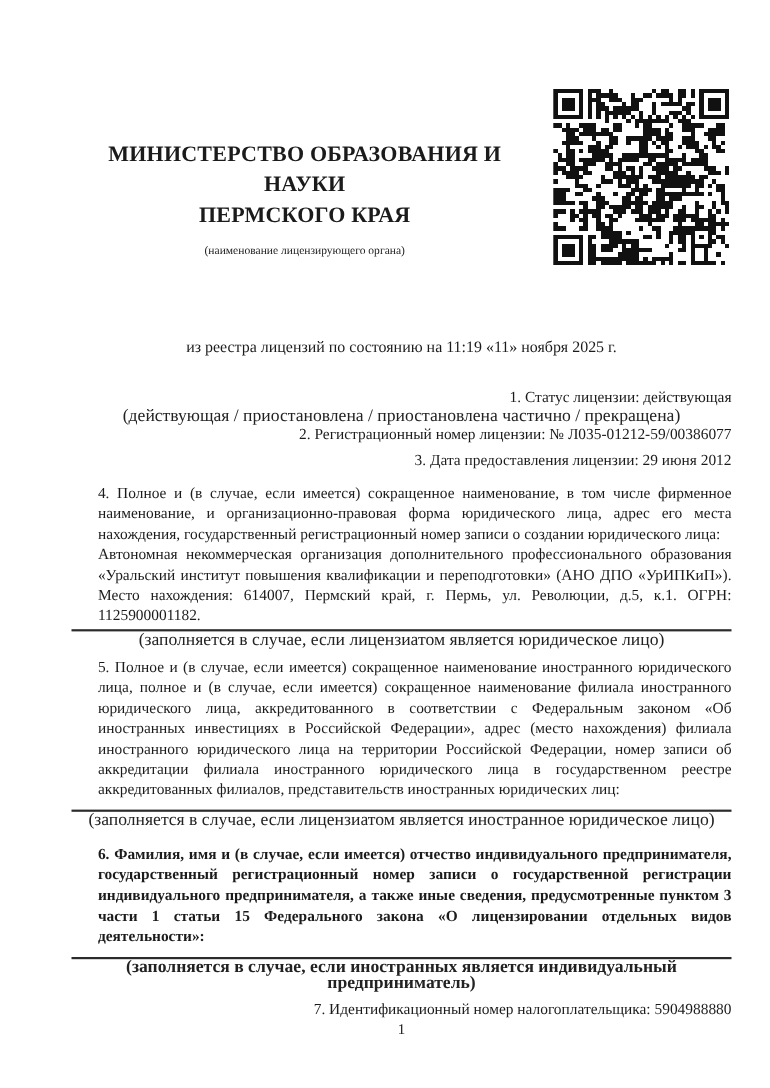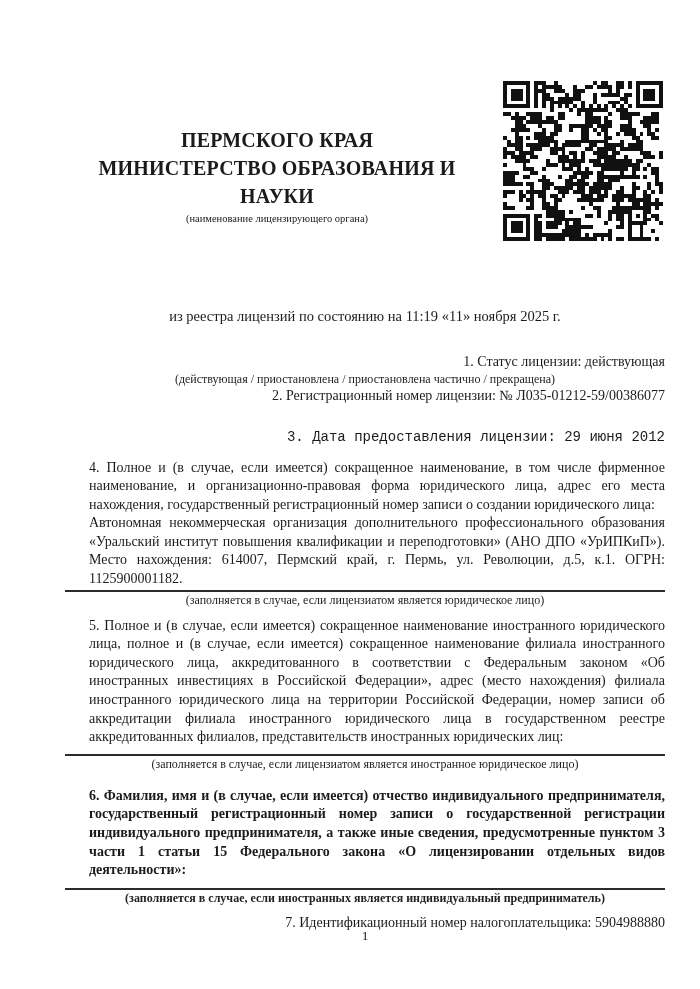--- a/index.html
+++ b/index.html
@@ -9,56 +9,56 @@
     width: 700px;
     height: 989px;
     background: #ffffff;
     font-family: "Liberation Serif", "DejaVu Serif", serif;
     color: #1b1b1b;
     overflow: hidden;
   }
   .header { position: absolute; top: 80px; left: 0; width: 700px; height: 165px; }
   .org-block { position: absolute; left: 62px; top: 46px; width: 430px; text-align: center; }
   .org-name { font-size: 20px; font-weight: bold; line-height: 28px; letter-spacing: 0.2px; }
-  .org-caption { font-size: 10.5px; margin-top: 3px; color: #222; }
+  .org-caption { font-size: 10.5px; margin-top: 13px; color: #222; }
   .qr-box { position: absolute; left: 503px; top: 0; width: 160px; height: 162px; }
   .qr-box svg { width: 100%; height: 100%; shape-rendering: crispEdges; }
 
   .content { position: absolute; left: 65px; top: 307px; width: 600px; }
   .doc-title { text-align: center; font-size: 14.5px; line-height: 18.5px; }
 
   .section-line { font-size: 14px; line-height: 19px; text-align: right; }
   .section-para { font-size: 14px; line-height: 18.6px; text-align: justify; hyphens: none; margin-left: 24px; }
-  .field-caption { font-size: 12px; line-height: 14px; text-align: center; color: #222; margin-top: 1px; }
+  .field-caption { font-size: 16px; line-height: 14px; text-align: center; color: #222; margin-top: 1px; }
   .field-rule { border: 0; border-top: 2px solid #2b2b2b; height: 0; margin-top: 1px; }
 
   .sec-1 { margin-top: 26px; }
   .sec-2 { }
-  .sec-3 { margin-top: 23px; font-family: Liberation Mono, monospace; }
+  .sec-3 { margin-top: 5px; }
   .sec-4 { margin-top: 12px; }
   .sec-5 { margin-top: 10px; }
   .sec-5 .field-rule { margin-top: 7px; }
   .sec-6 { margin-top: 16px; font-weight: bold; }
   .sec-6 .field-rule { margin-top: 8px; }
   .sec-7 { margin-top: 8px; }
 
   .page-number {
     position: absolute; top: 928px; left: 65px; width: 600px;
     text-align: center; font-size: 13.5px;
   }
 </style>
 </head>
 <body>
 
 <div class="page">
 
   <div class="header">
     <div class="org-block">
+      <div class="org-name">МИНИСТЕРСТВО ОБРАЗОВАНИЯ И НАУКИ</div>
       <div class="org-name">ПЕРМСКОГО КРАЯ</div>
-      <div class="org-name">МИНИСТЕРСТВО ОБРАЗОВАНИЯ И НАУКИ</div>
       <div class="org-caption">(наименование лицензирующего органа)</div>
     </div>
     <div class="qr-box">
       <svg id="qr" viewBox="0 0 41 41" xmlns="http://www.w3.org/2000/svg">
           <rect x="0" y="0" width="41" height="41" fill="#ffffff"></rect>
           <g fill="#111111">
             <rect x="0" y="0" width="1" height="1"></rect>
             <rect x="1" y="0" width="1" height="1"></rect>
             <rect x="2" y="0" width="1" height="1"></rect>
             <rect x="3" y="0" width="1" height="1"></rect>

